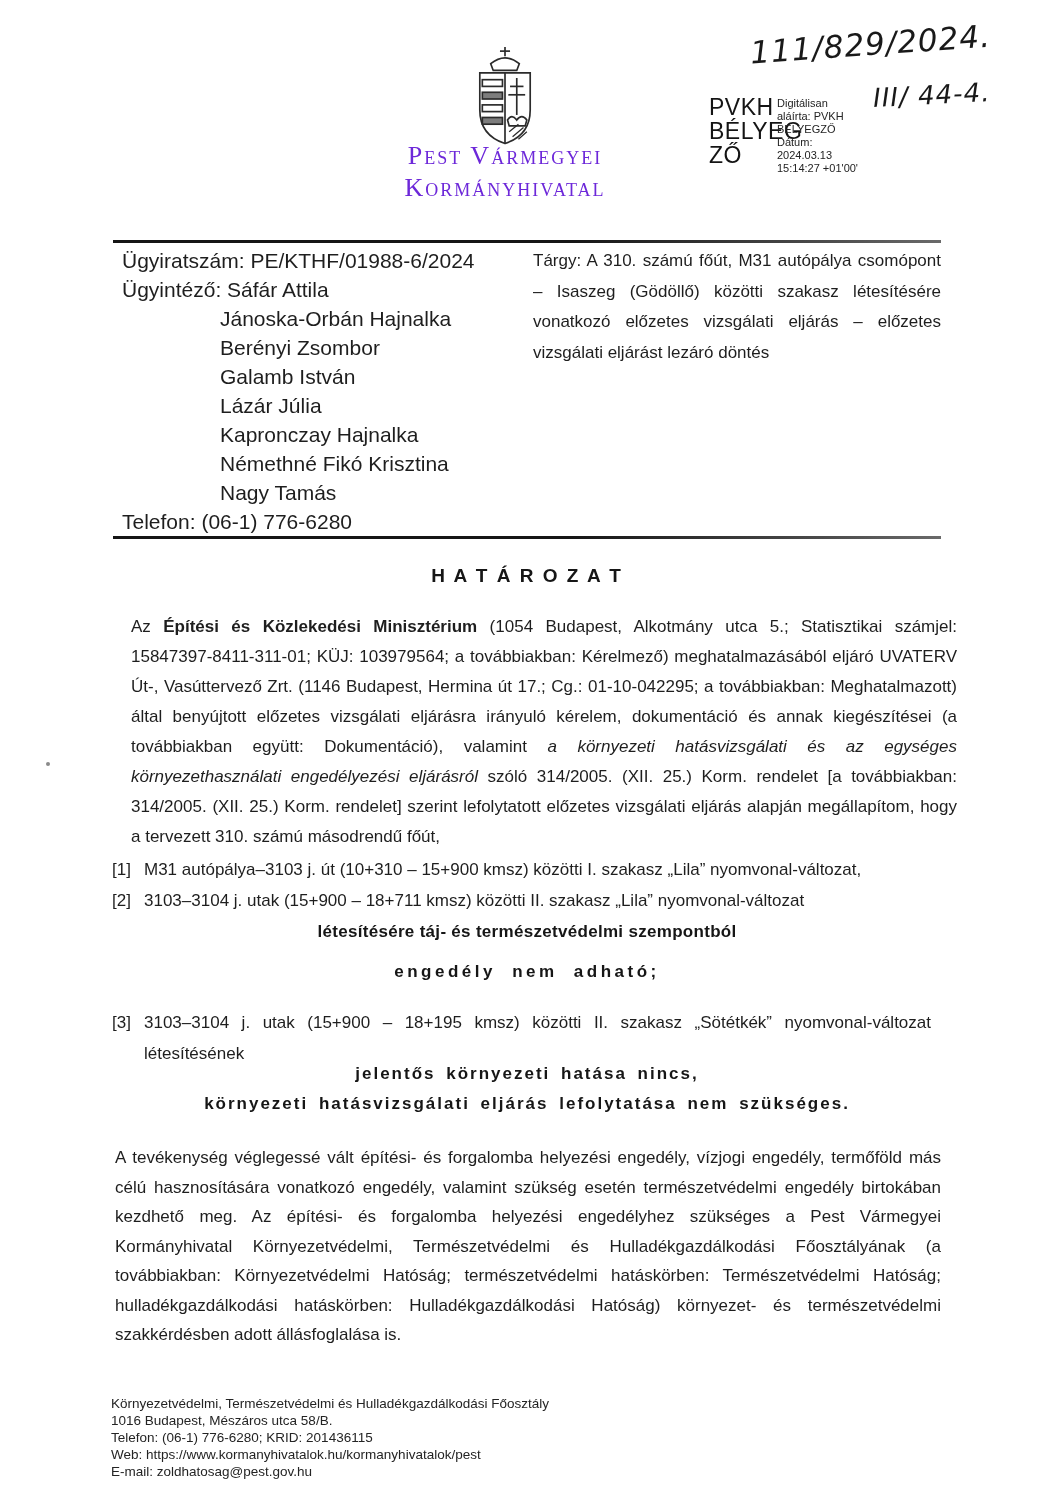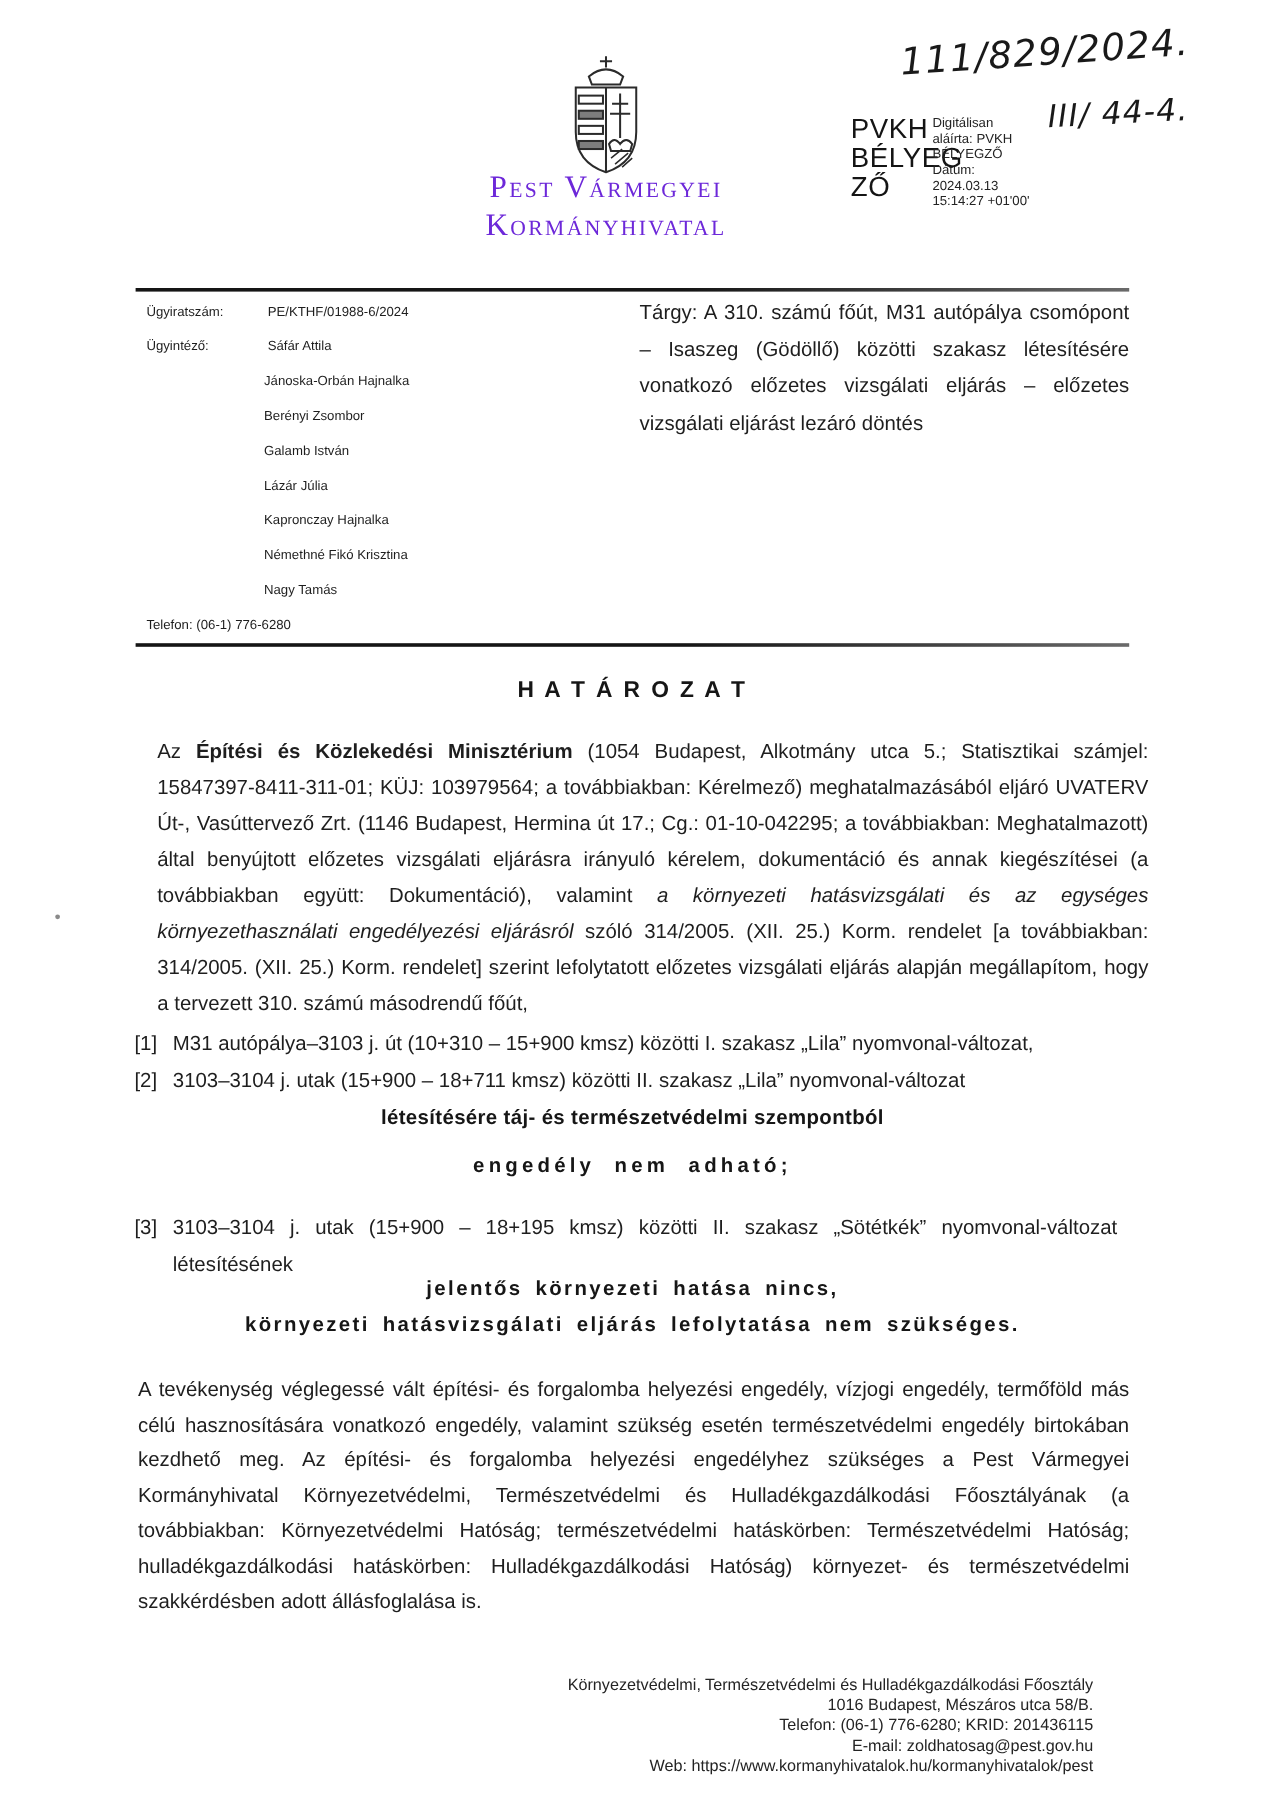--- a/index.html
+++ b/index.html
@@ -24,21 +24,21 @@
   }
   
   .hw{font-family:"DejaVu Sans",sans-serif;font-style:italic;color:#191919;white-space:nowrap;}
   .hw1{position:absolute;left:750px;top:26px;font-size:31px;transform:rotate(-4deg);letter-spacing:1px;}
   .hw2{position:absolute;left:873px;top:80px;font-size:26px;transform:rotate(-3deg);letter-spacing:1px;}
   
   .rule{position:absolute;left:113px;width:828px;height:3px;
         background:linear-gradient(to right,#151515 55%,#4a4a4a 85%,#6a6a6a 100%);}
   .rule-top{top:240px;}
   .rule-bottom{top:536px;}
-  .hleft{position:absolute;left:122px;top:246px;width:400px;font-size:11px;line-height:29px;}
+  .hleft{position:absolute;left:122px;top:246px;width:400px;font-size:21px;line-height:29px;}
   .hleft .row{white-space:nowrap;}
   .hleft .lbl{display:inline-block;min-width:98px;}
   .hleft .indent{padding-left:98px;}
   .hright{position:absolute;left:533px;top:246px;width:408px;font-size:17px;
           line-height:30.5px;text-align:justify;}
   
   .title{position:absolute;left:113px;top:565px;width:828px;text-align:center;
          font-size:19px;font-weight:bold;letter-spacing:2px;color:#161616;}
   .para{position:absolute;left:115px;width:826px;font-size:17px;line-height:30px;text-align:justify;}
   .para1{top:612px;margin-left:16px;}
@@ -48,21 +48,21 @@
   .items3{top:1008px;}
   .item{padding-left:32px;text-indent:-32px;text-align:justify;}
   .item .mk{display:inline-block;width:32px;text-indent:0;}
   .centerline{position:absolute;left:113px;width:828px;text-align:center;
               font-weight:bold;font-size:17px;color:#161616;}
   .c1{top:922px;letter-spacing:.3px;text-align:center;}
   .c2{top:962px;letter-spacing:3.5px;word-spacing:8px;}
   .c3{top:1064px;letter-spacing:2px;word-spacing:4px;}
   .c4{top:1094px;letter-spacing:2px;word-spacing:4px;}
   
-  .footer{position:absolute;left:111px;top:1395px;width:800px;text-align:right;
+  .footer{position:absolute;left:111px;top:1395px;width:800px;text-align:left;
           font-size:13.5px;line-height:17px;color:#242424;}
   
   .speckle{position:absolute;left:46px;top:762px;width:4px;height:4px;background:#8a8a8a;border-radius:50%;}
 </style>
 </head>
 <body>
 
 <div id="page">
 
   <div class="crest">
@@ -144,18 +144,18 @@
 
   <div class="centerline c3">jelentős környezeti hatása nincs,</div>
   <div class="centerline c4">környezeti hatásvizsgálati eljárás lefolytatása nem szükséges.</div>
 
   <div class="para para2">A tevékenység véglegessé vált építési- és forgalomba helyezési engedély, vízjogi engedély, termőföld más célú hasznosítására vonatkozó engedély, valamint szükség esetén természetvédelmi engedély birtokában kezdhető meg. Az építési- és forgalomba helyezési engedélyhez szükséges a Pest Vármegyei Kormányhivatal Környezetvédelmi, Természetvédelmi és Hulladékgazdálkodási Főosztályának (a továbbiakban: Környezetvédelmi Hatóság; természetvédelmi hatáskörben: Természetvédelmi Hatóság; hulladékgazdálkodási hatáskörben: Hulladékgazdálkodási Hatóság) környezet- és természetvédelmi szakkérdésben adott állásfoglalása is.</div>
 
   <div class="footer">
     <div>Környezetvédelmi, Természetvédelmi és Hulladékgazdálkodási Főosztály</div>
     <div>1016 Budapest, Mészáros utca 58/B.</div>
     <div>Telefon: (06-1) 776-6280; KRID: 201436115</div>
+    <div>Web: https://www.kormanyhivatalok.hu/kormanyhivatalok/pest</div>
     <div>E-mail: zoldhatosag@pest.gov.hu</div>
-    <div>Web: https://www.kormanyhivatalok.hu/kormanyhivatalok/pest</div>
   </div>
 
   <div class="speckle"></div>
 </div>
 
 </body></html>

